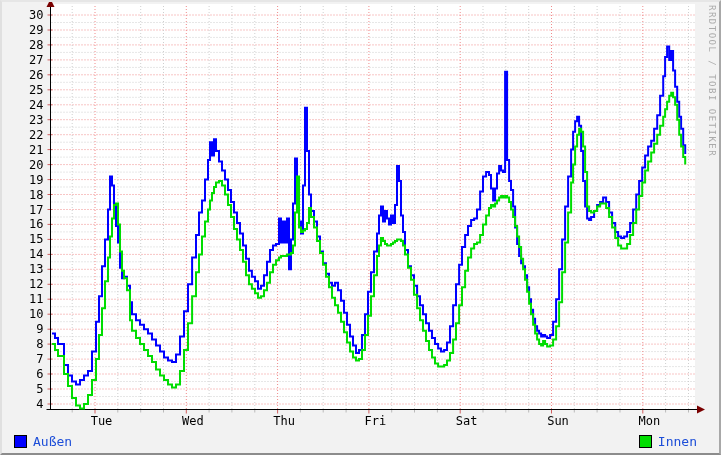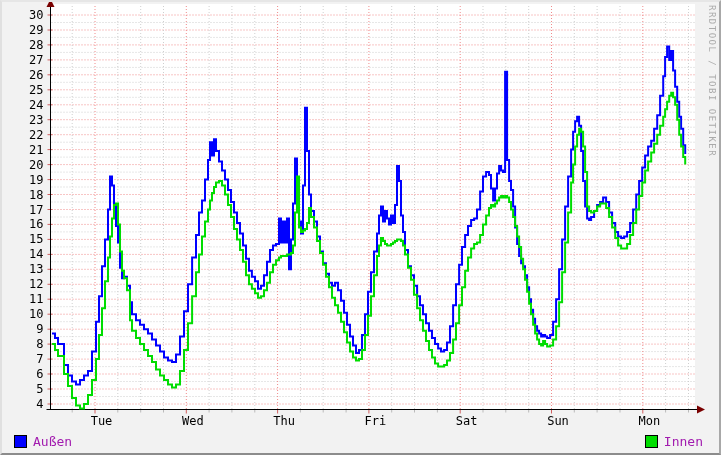--- a/index.html
+++ b/index.html
@@ -6,24 +6,24 @@
   .frame{
     position:relative;width:717px;height:451px;
     background:#f2f2f2;overflow:hidden;
     border-top:2px solid #e6e6e6;border-left:2px solid #e0e0e0;
     border-right:2px solid #a8a8a8;border-bottom:2px solid #8c8c8c;
     font-family:"DejaVu Sans Mono","Liberation Mono",monospace;
   }
   svg text{font-family:"DejaVu Sans Mono","Liberation Mono",monospace;}
   .legend{
     position:absolute;bottom:5px;display:flex;align-items:center;
-    font-size:13px;color:#a21caf;line-height:13px;
+    font-size:13px;color:#1d4ed8;line-height:13px;
   }
   .legend.left{left:12px;}
-  .legend.right{right:16px;}
+  .legend.right{right:22px;}
   .swatch{
     width:11px;height:11px;border:1px solid #000;margin-right:6px;
     display:inline-block;
   }
   .credit{
     position:absolute;top:3px;right:2px;
     writing-mode:vertical-rl;
     font-size:9px;letter-spacing:1.5px;color:#aaaaaa;
     user-select:none;
   }

